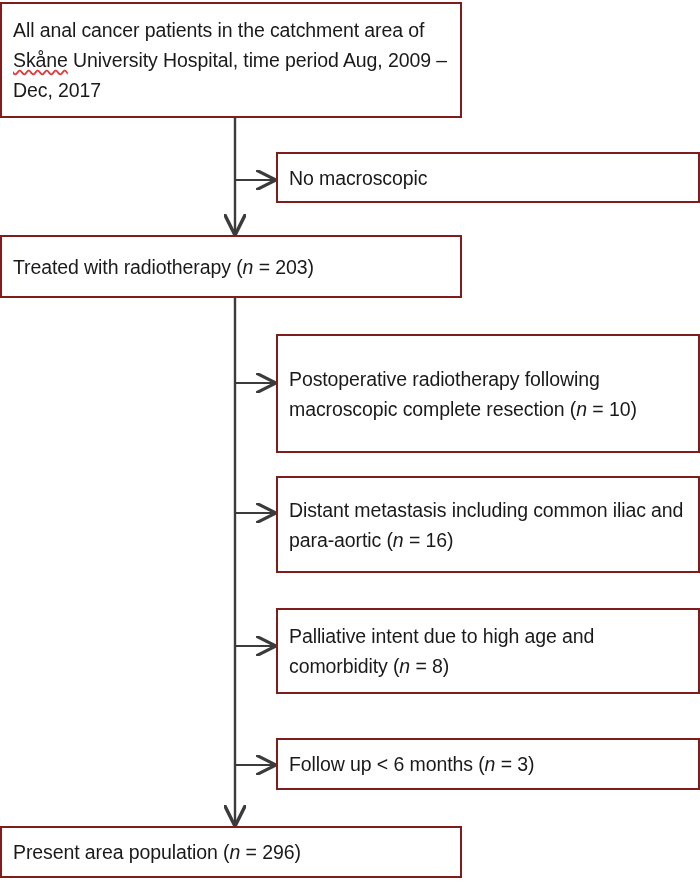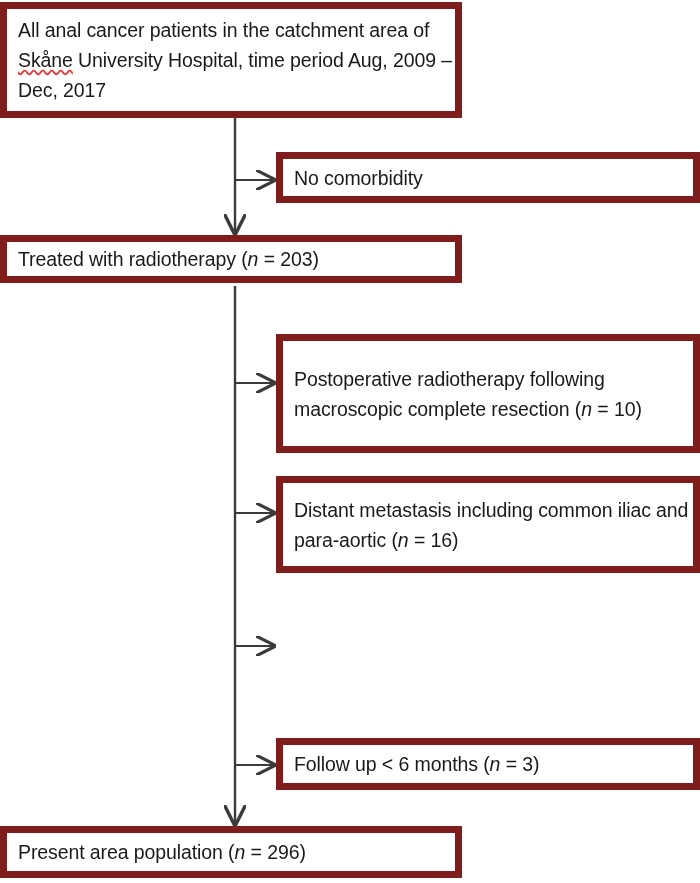--- a/index.html
+++ b/index.html
@@ -15,42 +15,42 @@
   #flow-root {
     position: relative;
     width: 700px;
     height: 883px;
     background: #ffffff;
     overflow: hidden;
   }
   .node {
     position: absolute;
     box-sizing: border-box;
-    border: 7px solid #7f1d1d;
+    border: 2px solid #7f1d1d;
     background: #ffffff;
     display: flex;
     align-items: center;
     z-index: 2;
   }
   .node-text {
     display: block;
     padding: 0 0 0 11px;
     font-size: 19.5px;
     line-height: 30px;
     letter-spacing: -0.1px;
     color: #1a1a1a;
     white-space: pre-line;
   }
   .node-text i, .node-text em {
     font-style: italic;
   }
   
   #node-cohort      { left: 0px;   top: 2px;   width: 462px; height: 116px; }
   #node-no-rt       { left: 276px; top: 152px; width: 424px; height: 51px;  }
-  #node-treated-rt  { left: 0px;   top: 235px; width: 462px; height: 48px;  }
+  #node-treated-rt  { left: 0px;   top: 235px; width: 462px; height: 63px;  }
   #node-postop      { left: 276px; top: 334px; width: 424px; height: 119px; }
   #node-metastasis  { left: 276px; top: 476px; width: 424px; height: 97px; align-items: center;  }
   #node-palliative  { left: 276px; top: 608px; width: 424px; height: 86px;  }
   #node-followup    { left: 276px; top: 738px; width: 424px; height: 52px;  }
   #node-population  { left: 0px;   top: 826px; width: 462px; height: 52px;  }
 
   
   #connectors {
     position: absolute;
     left: 0;
@@ -105,35 +105,38 @@
     <g stroke="#3b3b3b" stroke-width="2.2" fill="none">
       <line x1="235" y1="765" x2="274" y2="765" marker-end="url(#arrow-open)"></line>
     </g>
   </svg>
 
   <div class="node" id="node-cohort">
     <span class="node-text"><span>All anal cancer patients in the catchment area of </span><span class="spell-error">Skåne</span><span> University Hospital, time period Aug, 2009 – Dec, 2017</span></span>
   </div>
 
   <div class="node" id="node-no-rt">
-    <span class="node-text">No comorbidity</span>
+    <span class="node-text">No macroscopic</span>
   </div>
 
   <div class="node" id="node-treated-rt">
     <span class="node-text"><span>Treated with radiotherapy (</span><i>n</i><span> = </span><span>203</span><span>)</span></span>
   </div>
 
   <div class="node" id="node-postop">
     <span class="node-text"><span>Postoperative radiotherapy following macroscopic complete resection (</span><i>n</i><span> = </span><span>10</span><span>)</span></span>
   </div>
 
   <div class="node" id="node-metastasis">
     <span class="node-text"><span>Distant metastasis including common iliac and para-aortic (</span><i>n</i><span> = </span><span>16</span><span>)</span></span>
   </div>
 
+  <div class="node" id="node-palliative">
+    <span class="node-text"><span>Palliative intent due to high age and comorbidity (</span><i>n</i><span> = </span><span>8</span><span>)</span></span>
+  </div>
 
   <div class="node" id="node-followup">
     <span class="node-text"><span>Follow up &lt; 6 months (</span><i>n</i><span> = </span><span>3</span><span>)</span></span>
   </div>
 
   <div class="node" id="node-population">
     <span class="node-text"><span>Present area population (</span><i>n</i><span> = </span><span>296</span><span>)</span></span>
   </div>
 
 </div>

